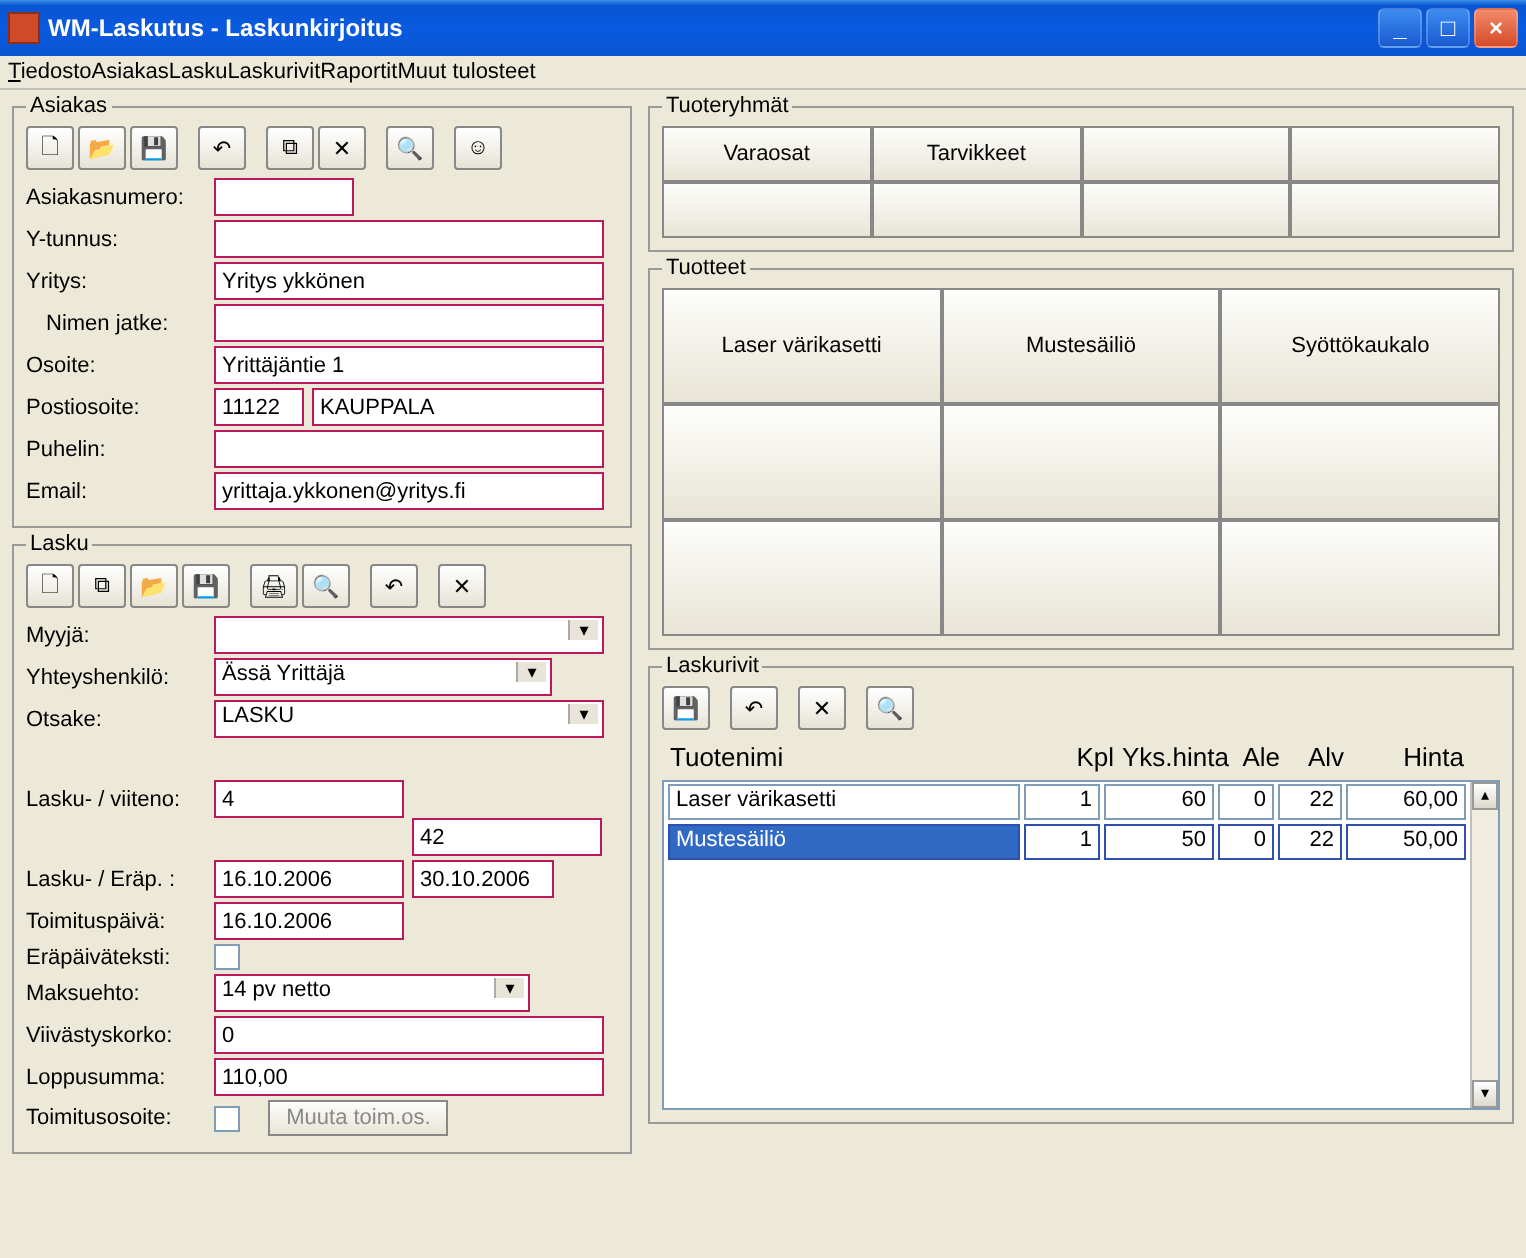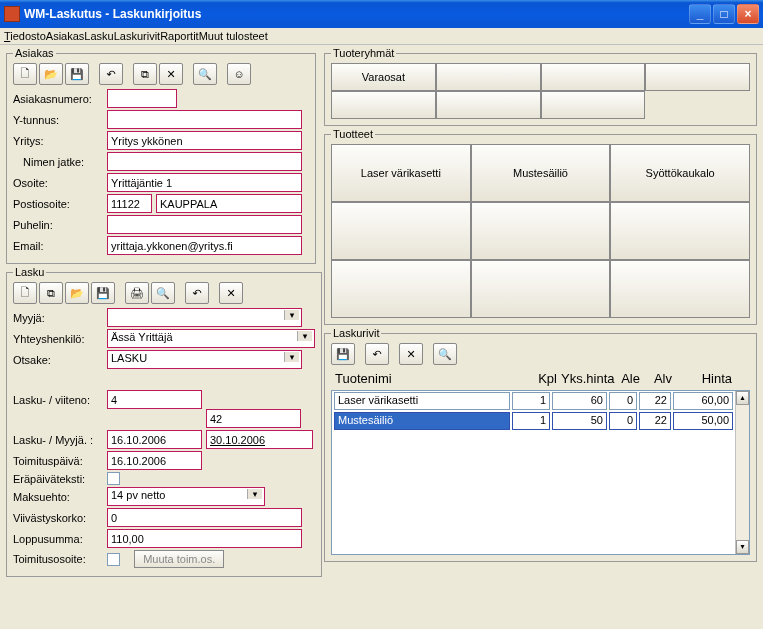--- a/index.html
+++ b/index.html
@@ -162,35 +162,35 @@
         <div class="tbtn">↶</div>
         <div class="tbtn sep"></div>
         <div class="tbtn">✕</div>
       </div>
       <div class="formrow">
           <label>Myyjä:</label>
           <div class="field combo" style="width:195px"></div>
         </div>
       <div class="formrow">
           <label>Yhteyshenkilö:</label>
-          <div class="field combo" style="width:208px">Ässä Yrittäjä</div>
+          <div class="field combo" style="width:169px">Ässä Yrittäjä</div>
         </div>
       <div class="formrow">
           <label>Otsake:</label>
           <div class="field combo" style="width:195px">LASKU</div>
         </div>
       <div class="formrow">
           <label>Lasku- / viiteno:</label>
           <input class="field" style="width: 95px;" value="4">
           <input class="field" style="width: 95px; margin-top: 38px;" value="42">
         </div>
       <div class="formrow">
-          <label>Lasku- / Myyjä. :</label>
+          <label>Lasku- / Eräp. :</label>
           <input class="field" style="width: 95px;" value="16.10.2006">
-          <input class="field" style="width: 107px; text-decoration: underline;" value="30.10.2006">
+          <input class="field" style="width: 71px;" value="30.10.2006">
         </div>
       <div class="formrow">
           <label>Toimituspäivä:</label>
           <input class="field" style="width: 95px;" value="16.10.2006">
         </div>
       <div class="formrow">
           <label>Eräpäiväteksti:</label>
           <span class="chk"></span>
         </div>
       <div class="formrow">
@@ -207,20 +207,21 @@
         </div>
       <div class="formrow"><label>Toimitusosoite:</label><span class="chk"></span>&nbsp;&nbsp;<span class="smallbtn">Muuta toim.os.</span></div>
     </fieldset>
   </div>
 
   <div>
     <fieldset>
       <legend>Tuoteryhmät</legend>
       <div class="grid tuoteryhmat" id="tuoteryhmat-grid">
           <div class="cellbtn">Varaosat</div>
+          <div class="cellbtn">Tarvikkeet</div>
           <div class="cellbtn"></div>
           <div class="cellbtn"></div>
           <div class="cellbtn"></div>
           <div class="cellbtn"></div>
           <div class="cellbtn"></div>
           <div class="cellbtn"></div>
         </div>
     </fieldset>
 
     <fieldset>

